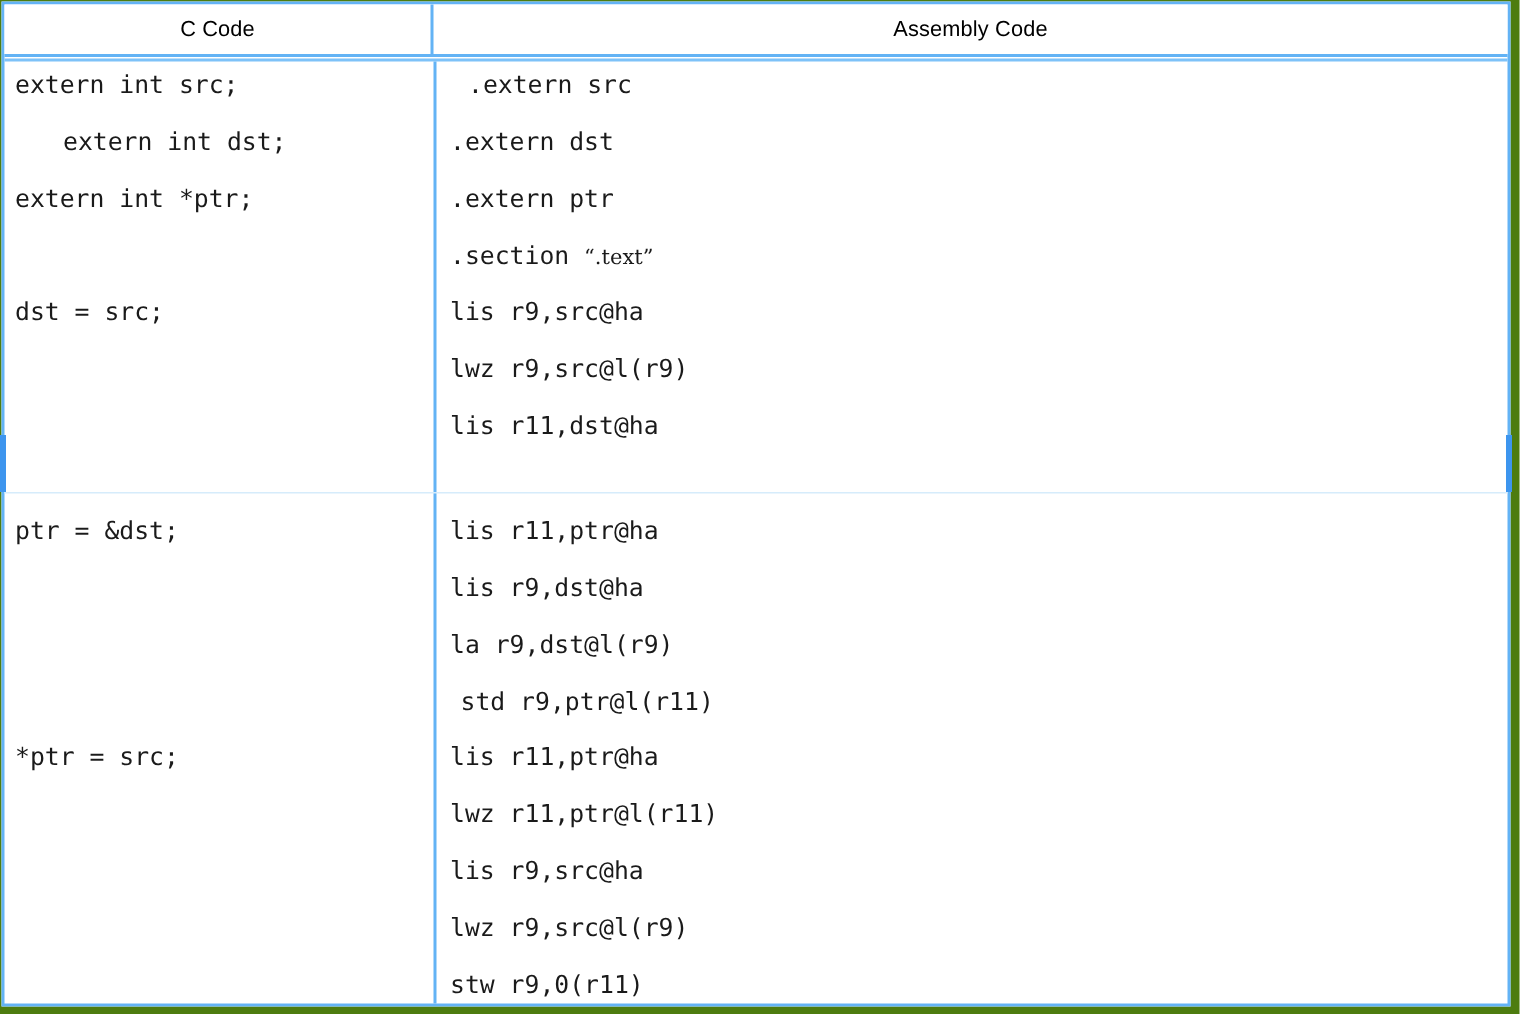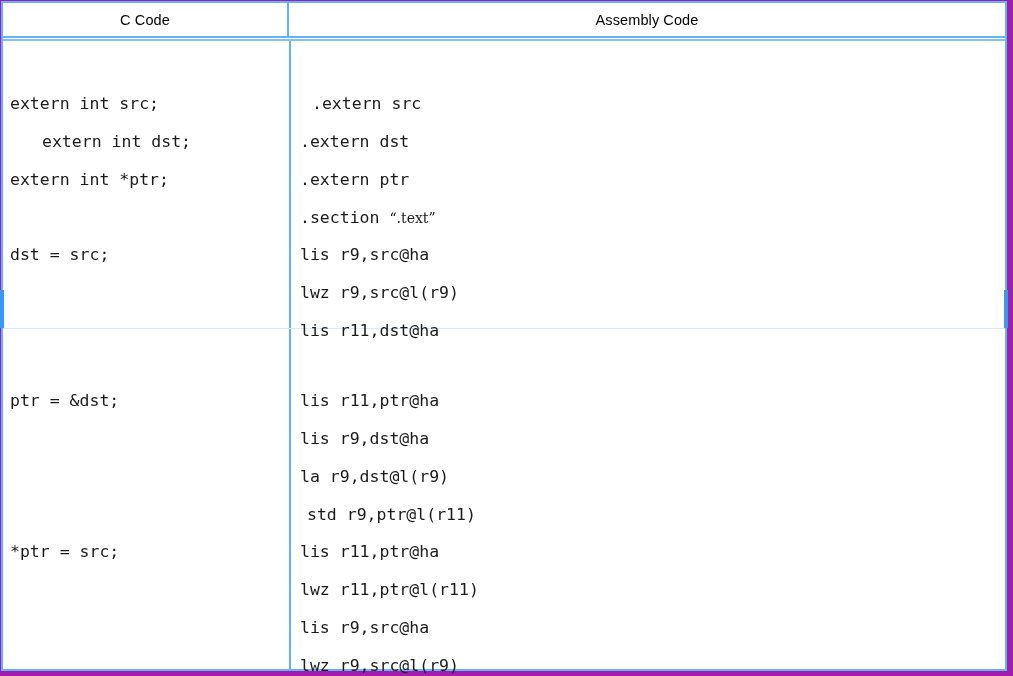--- a/index.html
+++ b/index.html
@@ -11,21 +11,21 @@
     width: 1013px;
     height: 676px;
     font-family: "Liberation Sans", sans-serif;
     overflow: hidden;
   }
 
   .page {
     position: relative;
     width: 1013px;
     height: 676px;
-    background: #a21caf;
+    background: #4d7c0f;
   }
 
   
   .code-table {
     position: absolute;
     left: 1px;
     top: 1px;
     width: 1006px;
     height: 670px;
     box-sizing: border-box;
@@ -116,21 +116,20 @@
     width: 4px;
     background: #3d95ee;
   }
   .edge-tick.left  { left: -3px; }
   .edge-tick.right { right: -3px; }
 
   .col {
     position: absolute;
     top: 0;
     bottom: 0;
-    margin-top: 47px;
   }
   .col-c {
     left: 0;
     width: 286px;
   }
   .col-asm {
     left: 288px;
     right: 0;
   }
 

